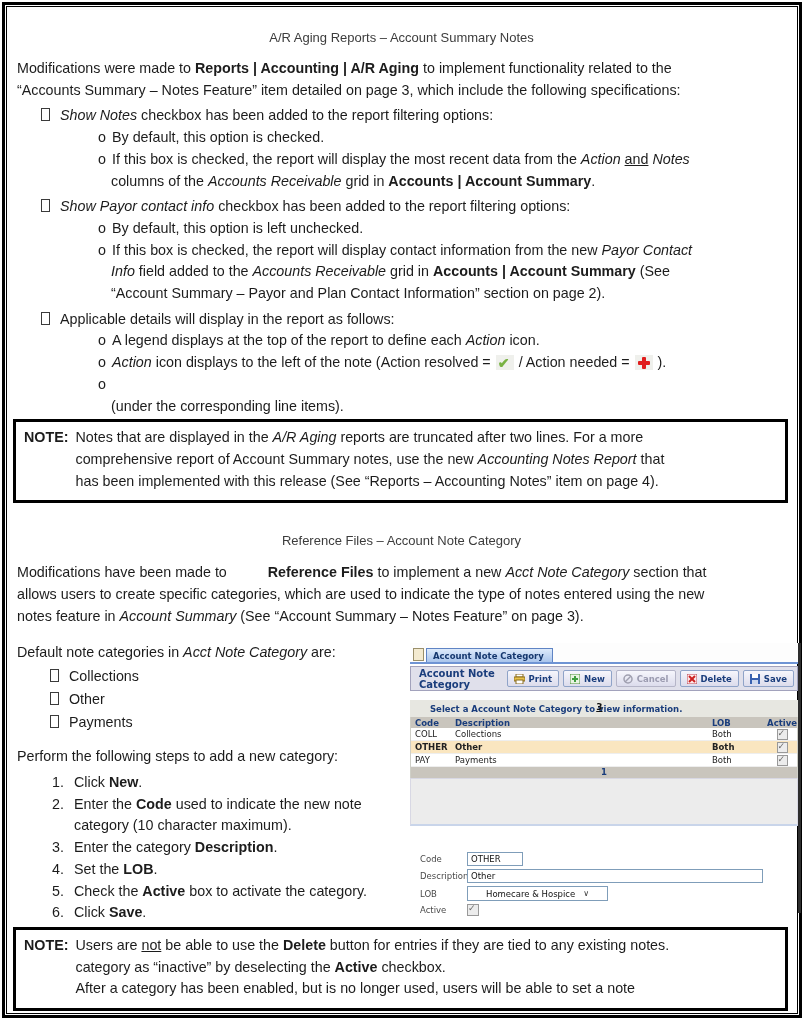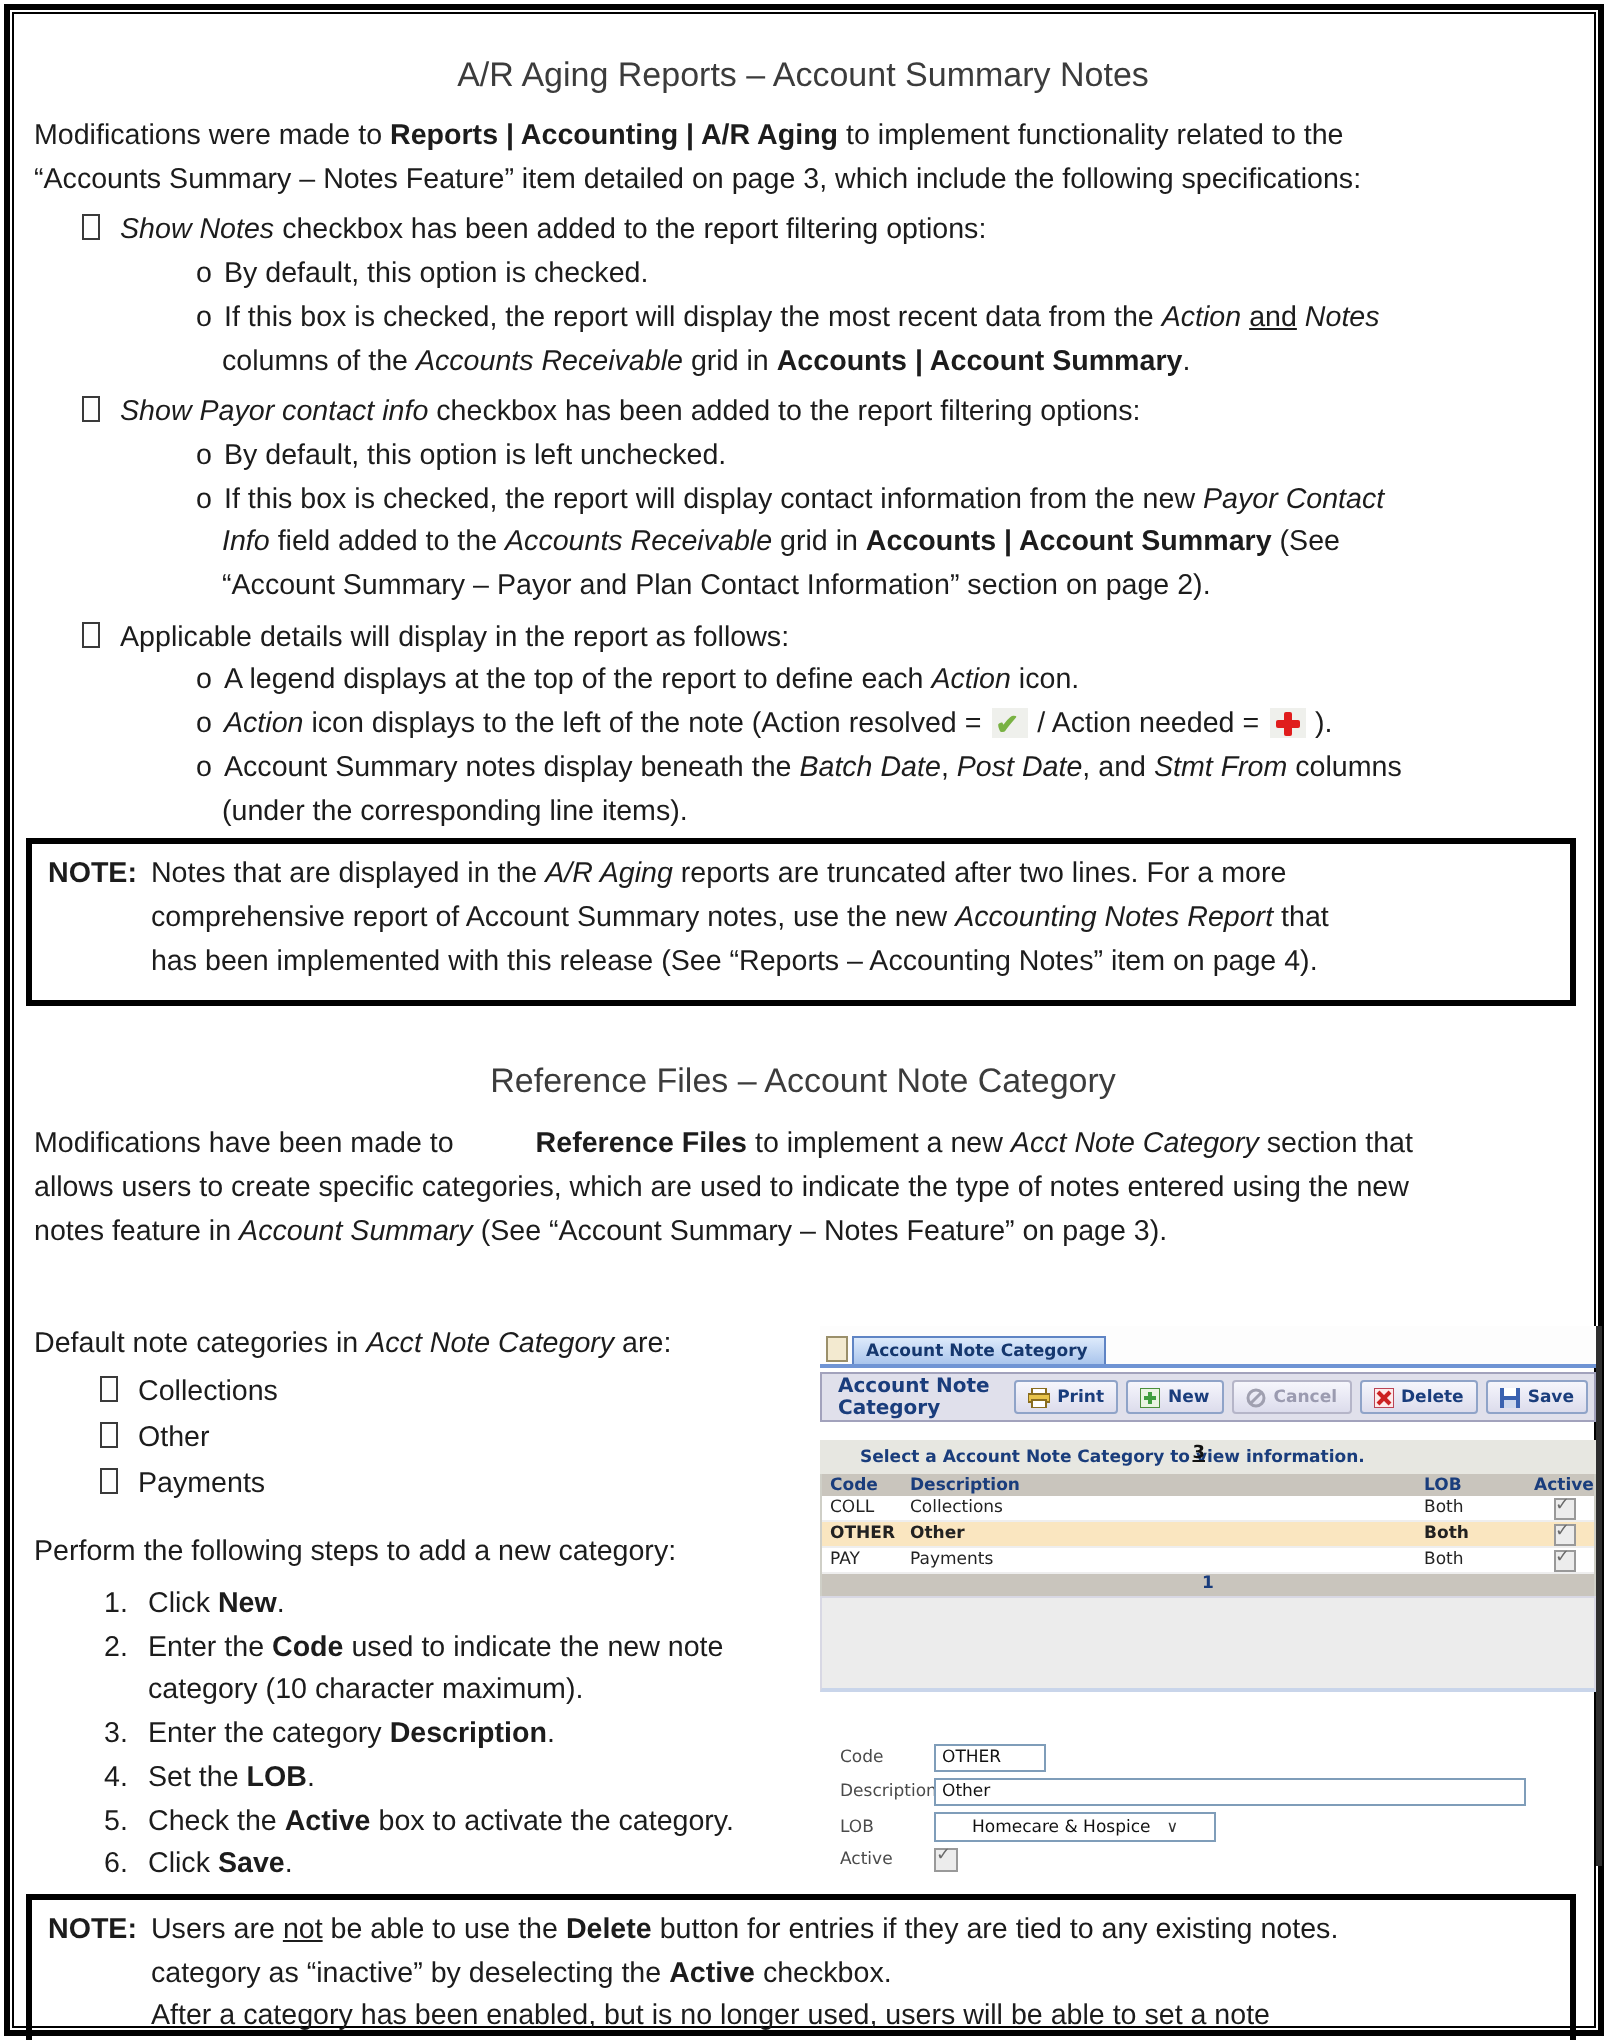--- a/index.html
+++ b/index.html
@@ -1,21 +1,21 @@
 <!DOCTYPE html>
 <html><head>
 <meta charset="utf-8">
 <style>
   html,body{margin:0;padding:0;background:#fff;}
   .page{position:relative;width:804px;height:1020px;background:#fff;overflow:hidden;
         font-family:"Liberation Sans",sans-serif;color:#1c1c1c;}
   .frame{position:absolute;inset:2px;border:3px solid #000;}
   .frame2{position:absolute;inset:1px;border:1px solid #000;}
   .content{position:absolute;inset:0;padding:8px 4px 0 3px;font-size:14.3px;line-height:21.7px;}
-  .stitle{font-size:17px;font-weight:400;color:#3c3c3c;text-align:center;margin:10px 0 0 0;line-height:26px;}
+  .stitle{font-size:13px;font-weight:400;color:#3c3c3c;text-align:center;margin:10px 0 0 0;line-height:26px;}
   .line{white-space:nowrap;}
   .para{padding-left:7px;margin-top:7px;}
   
   .lb{display:flex;align-items:baseline;padding-left:31px;margin-top:2px;}
   .lo{display:flex;align-items:baseline;padding-left:88px;}
   .loc{padding-left:101px;}
   .lcat{display:flex;align-items:baseline;padding-left:40px;margin-top:1px;}
   .lstep{display:flex;align-items:baseline;padding-left:42px;}
   .lstepc{padding-left:64px;}
   .sqb{display:inline-block;width:7px;height:11px;border:1px solid #3a3a3a;margin-right:10px;position:relative;top:1px;flex:none;}
@@ -23,21 +23,21 @@
   .stepnum{display:inline-block;width:14px;margin-right:8px;flex:none;text-align:left;}
   
   .notebox{border:3px solid #000;margin:2px 5px 0 3px;padding:5px 10px 8px 8px;display:flex;}
   .notelabel{font-weight:700;margin-right:7px;flex:none;}
   
   .ticon{display:inline-block;width:18px;height:15px;background:#eff0ec;vertical-align:-3px;position:relative;margin:0 1px;}
   .icon-check::before{content:"\2714";position:absolute;left:2px;top:-2px;color:#79b243;font-size:14px;font-weight:700;}
   .icon-cross::before{content:"";position:absolute;left:3px;top:6px;width:12px;height:4px;background:#e01d1d;border-radius:1px;}
   .icon-cross::after{content:"";position:absolute;left:7px;top:2px;width:4px;height:12px;background:#e01d1d;border-radius:1px;}
   
-  .cols{display:flex;margin-top:32px;}
+  .cols{display:flex;margin-top:12px;}
   .colL{width:400px;flex:none;}
   .colR{width:394px;flex:none;position:relative;padding-top:4px;}
   .vline{position:absolute;right:3px;top:4px;width:3px;height:270px;background:#2e2e2e;}
   
   .shot{width:388px;font-family:"DejaVu Sans",sans-serif;font-size:8.5px;line-height:normal;color:#222;}
   .tabbar{height:19px;background:#fdfdfd;border-bottom:2px solid #6f94d4;display:flex;align-items:flex-end;padding-left:3px;}
   .tabicon{width:9px;height:11px;background:#f3ead0;border:1px solid #9a8f6a;margin:0 2px 1px 0;flex:none;}
   .tab{background:linear-gradient(#ddeafb,#aac5ec);border:1px solid #5f84c4;border-bottom:none;
        padding:2px 8px 1px 6px;font-weight:700;color:#15376e;font-size:8.5px;}
   .toolbar{height:23px;background:#e0e0eb;border:1px solid #a2a2bc;margin-top:2px;
@@ -125,21 +125,20 @@
     <div class="lo">
             <span class="ob">o</span>
             <span class="line"><span>A legend displays at the top of the report to define each </span><span style="font-style: italic;">Action</span><span> icon.</span></span>
           </div>
     <div class="lo">
             <span class="ob">o</span>
             <span class="line"><span style="font-style: italic;">Action</span><span> icon displays to the left of the note (Action resolved = </span><span class="ticon icon-check"></span><span> / Action needed = </span><span class="ticon icon-cross"></span><span> ).</span></span>
           </div>
     <div class="lo">
             <span class="ob">o</span>
-            <span class="line"><span>Account Summary notes display beneath the </span><span style="font-style: italic;">Batch Date</span><span>, </span><span style="font-style: italic;">Post Date</span><span>, and </span><span style="font-style: italic;">Stmt From</span><span> columns</span></span>
           </div>
     <div class="line loc"><span>(under the corresponding line items).</span></div>
 
     <div class="notebox">
       <span class="notelabel">NOTE:</span>
       <div>
         <div class="line"><span>Notes that are displayed in the </span><span style="font-style: italic;">A/R Aging</span><span> reports are truncated after two lines. For a more</span></div>
         <div class="line"><span>comprehensive report of Account Summary notes, use the new </span><span style="font-style: italic;">Accounting Notes Report</span><span> that</span></div>
         <div class="line"><span>has been implemented with this release (See “Reports – Accounting Notes” item on page 4).</span></div>
       </div>

